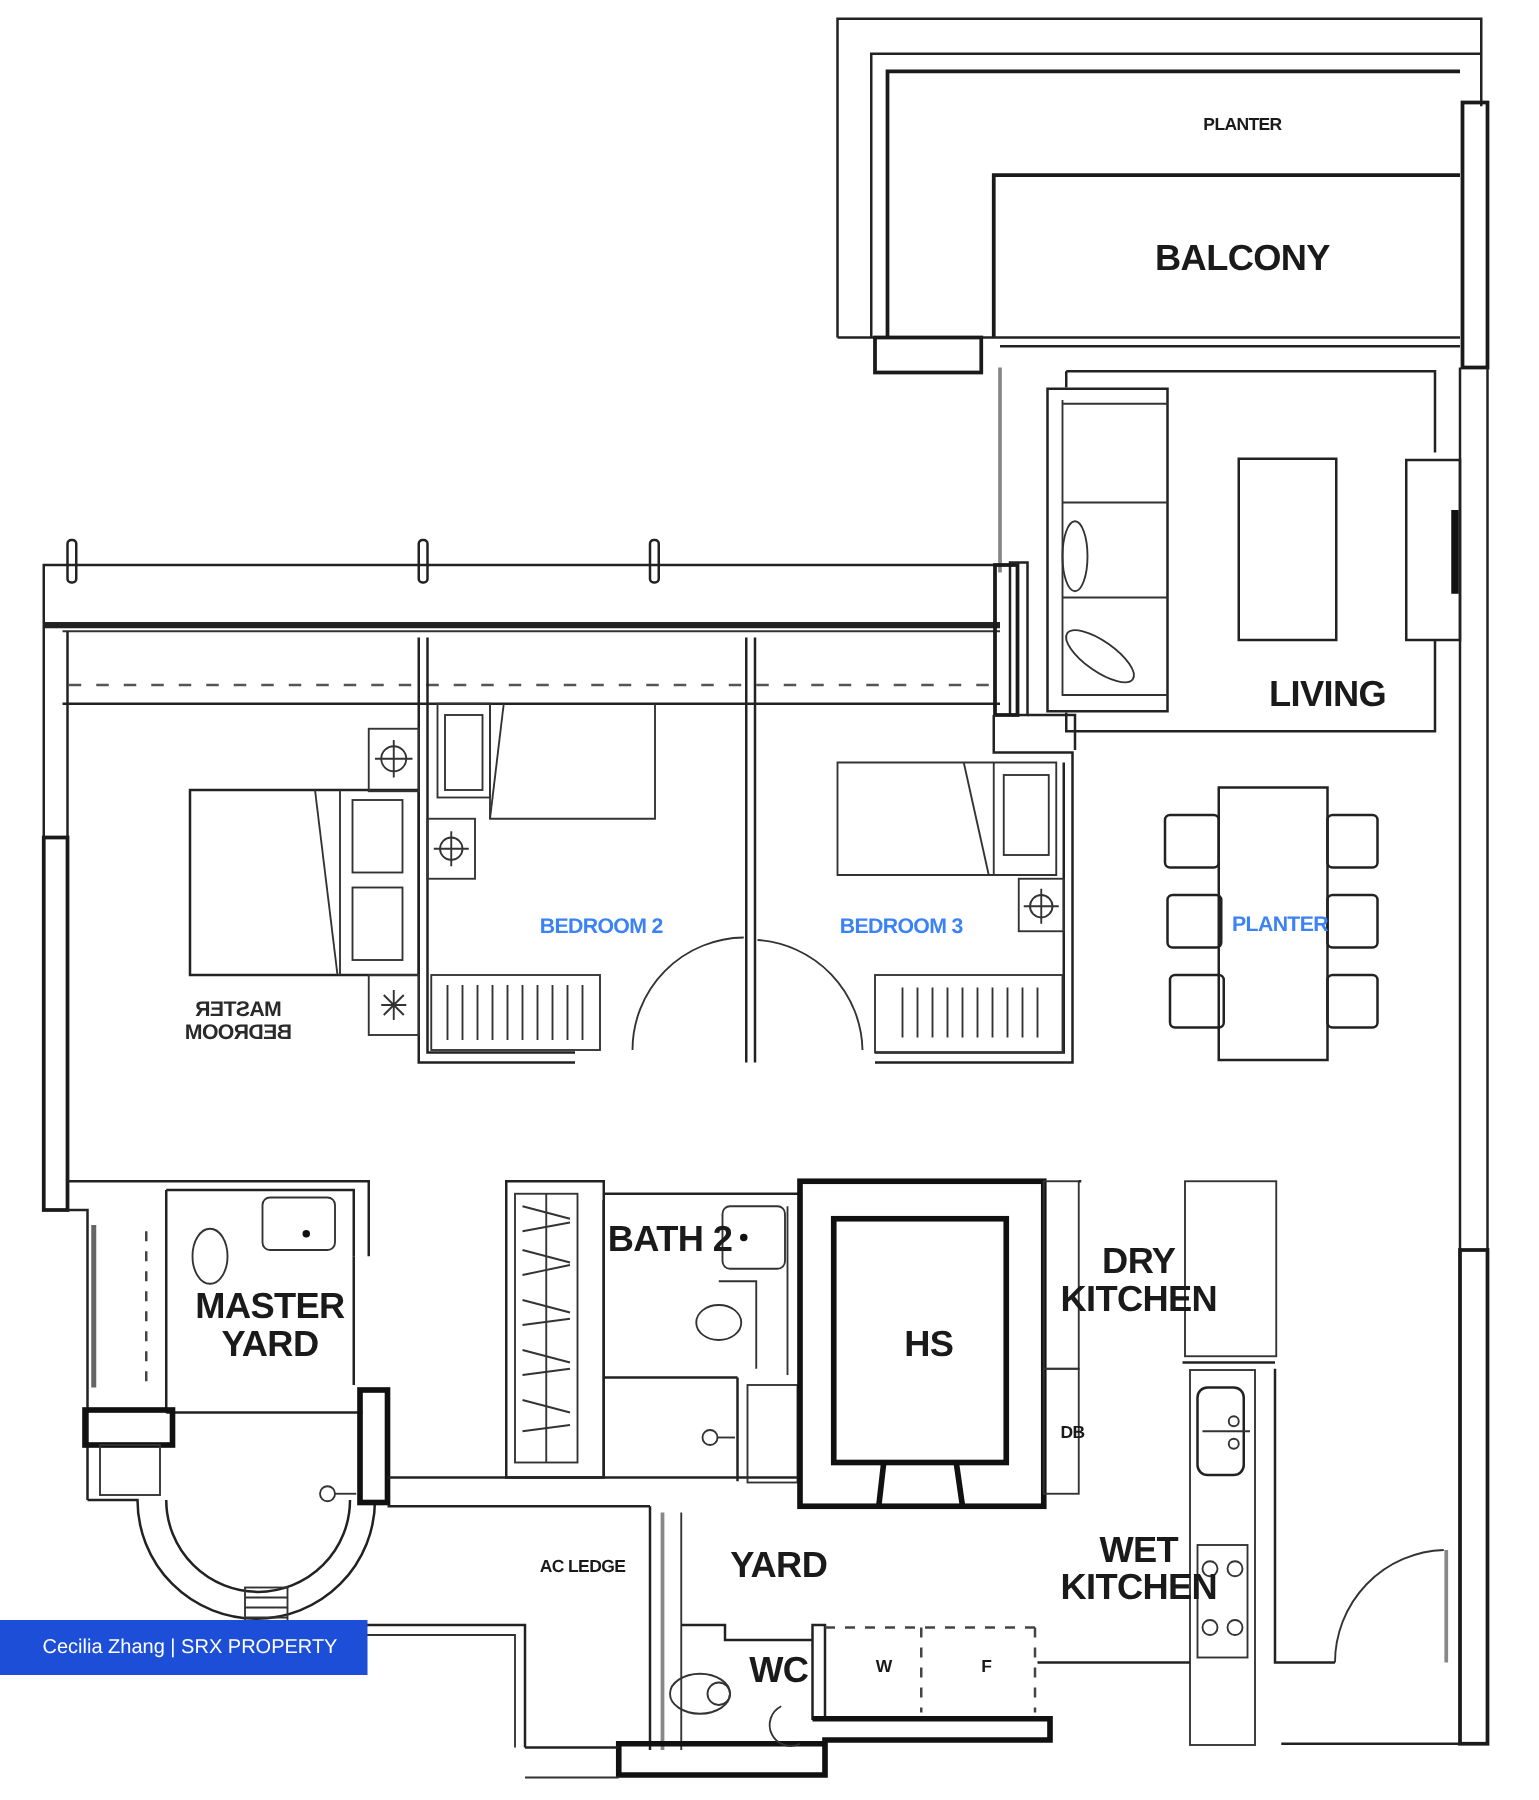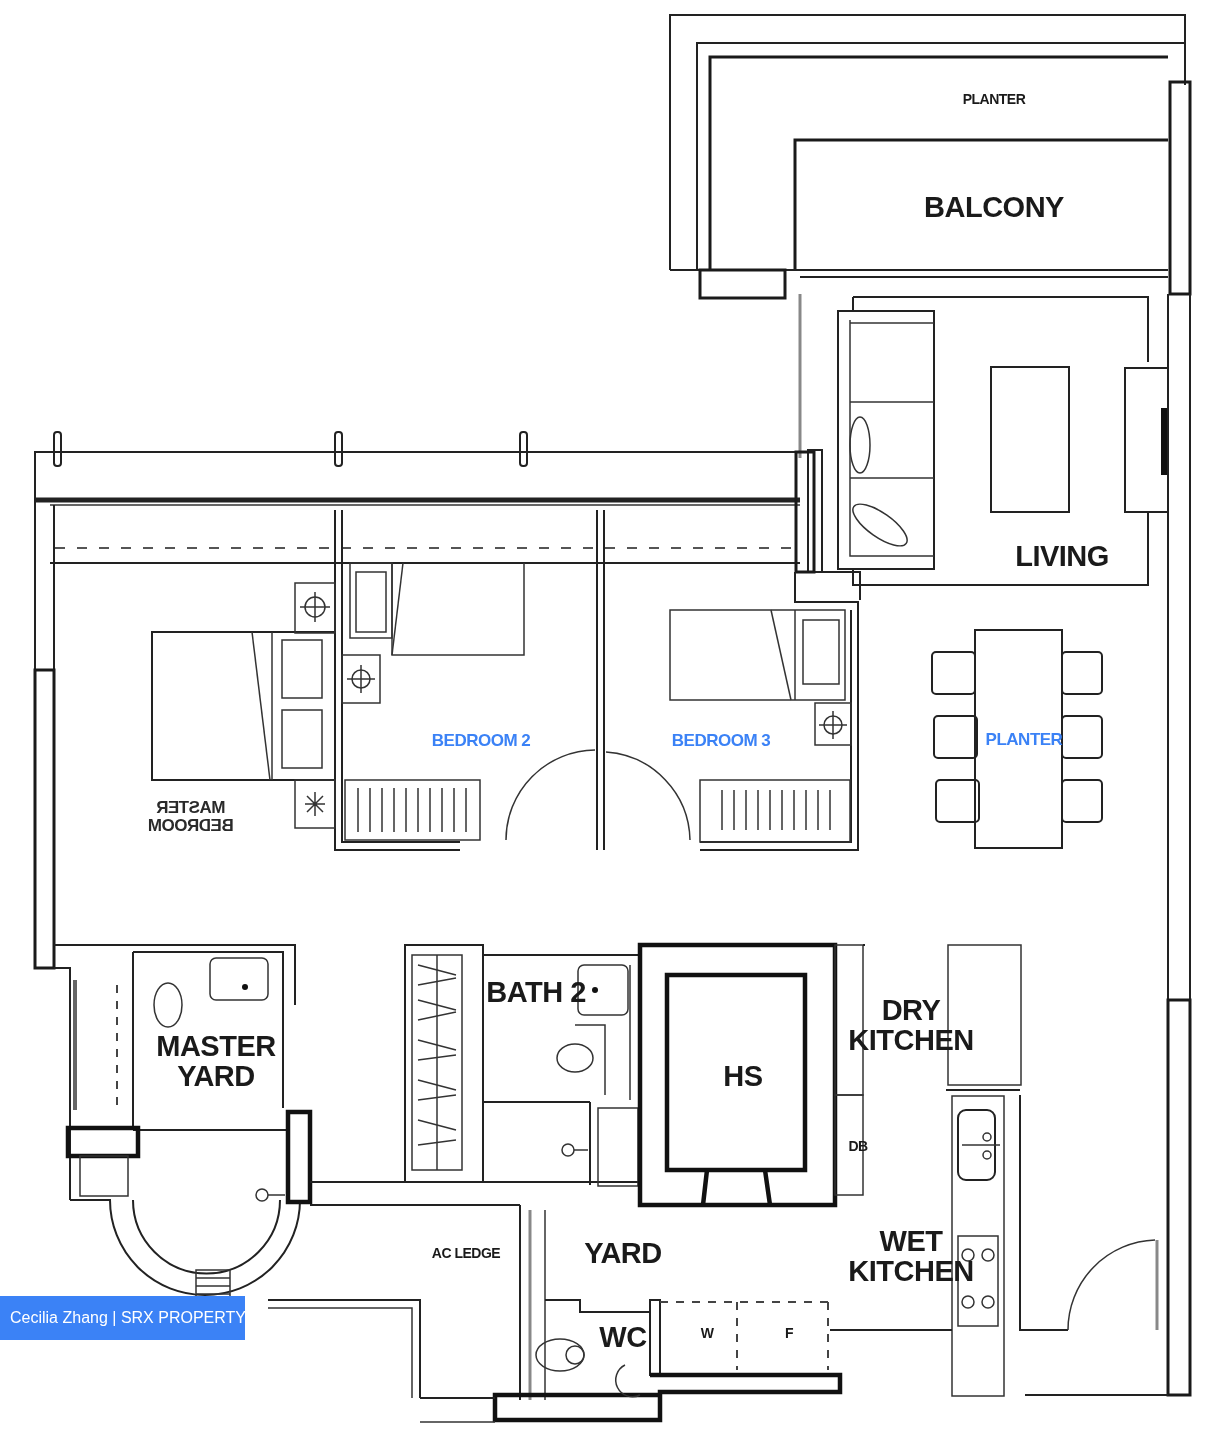--- a/index.html
+++ b/index.html
@@ -11,21 +11,21 @@
   .wk { fill: none; stroke: #111; stroke-width: 4.5; }
   .grey { fill: none; stroke: #888; stroke-width: 3; }
   .dash { fill: none; stroke: #555; stroke-width: 2; stroke-dasharray: 10 12; }
   .dash2 { fill: none; stroke: #444; stroke-width: 2; stroke-dasharray: 8 8; }
   .lbl { position: absolute; color: #1a1a1a; font-family: "Liberation Sans", sans-serif; font-weight: bold; white-space: nowrap; letter-spacing: -0.5px; transform: translate(-50%, -50%); text-align: center; line-height: 1.05; padding-left: 12px; }
   .lbl.med { font-size: 29px; }
   .lbl.sm { font-size: 17px; }
   .lbl.xs { font-size: 14px; }
   .lbl.faded { color: #3b82f6; }
   .lbl.mirror { transform: translate(-50%, -50%) scaleX(-1); color: #2a2a2a; }
-  .watermark { position: absolute; left: 0; top: 1296px; width: 245px; height: 44px; background: #3b82f6; color: #ffffff; font-family: "Liberation Sans", sans-serif; font-size: 16px; line-height: 44px; padding-left: 10px; box-sizing: border-box; white-space: nowrap; text-align: center; }
+  .watermark { position: absolute; left: 0; top: 1296px; width: 294px; height: 44px; background: #1d4ed8; color: #ffffff; font-family: "Liberation Sans", sans-serif; font-size: 16px; line-height: 44px; padding-left: 10px; box-sizing: border-box; white-space: nowrap; text-align: center; }
 </style>
 </head>
 <body>
 
 <svg class="plan" viewBox="0 0 1231 1440" xmlns="http://www.w3.org/2000/svg">
 
   <g>
     <path class="wt" d="M670 270 L670 15 L1185 15 L1185 85"></path>
     <path class="wt" d="M697 270 L697 43 L1185 43"></path>
     <path class="w" d="M710 270 L710 57 L1168 57"></path>

